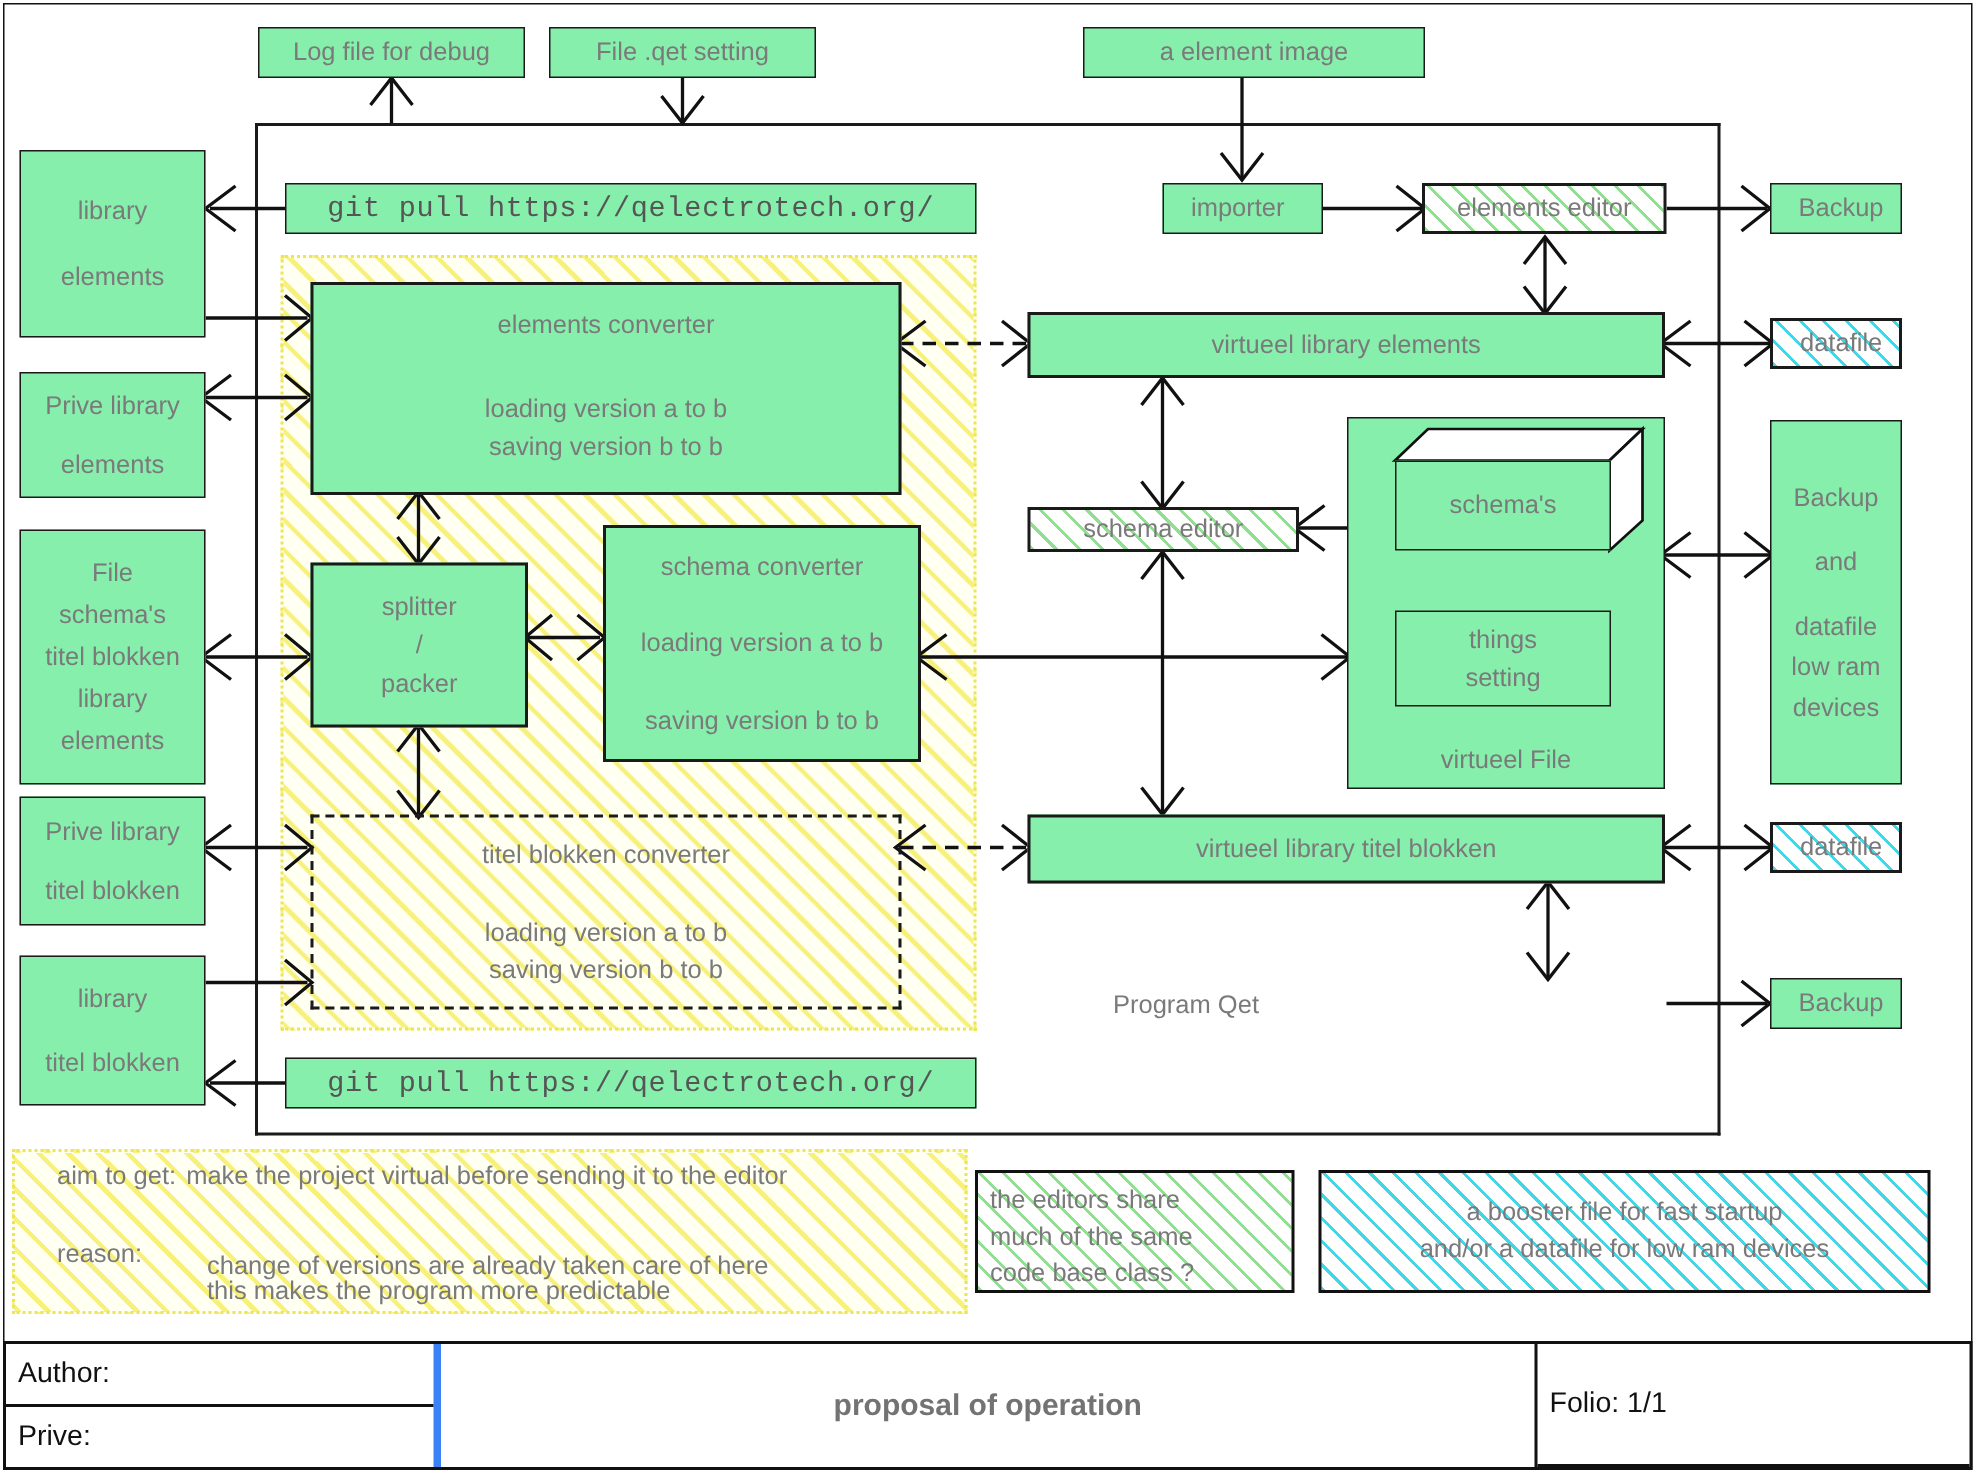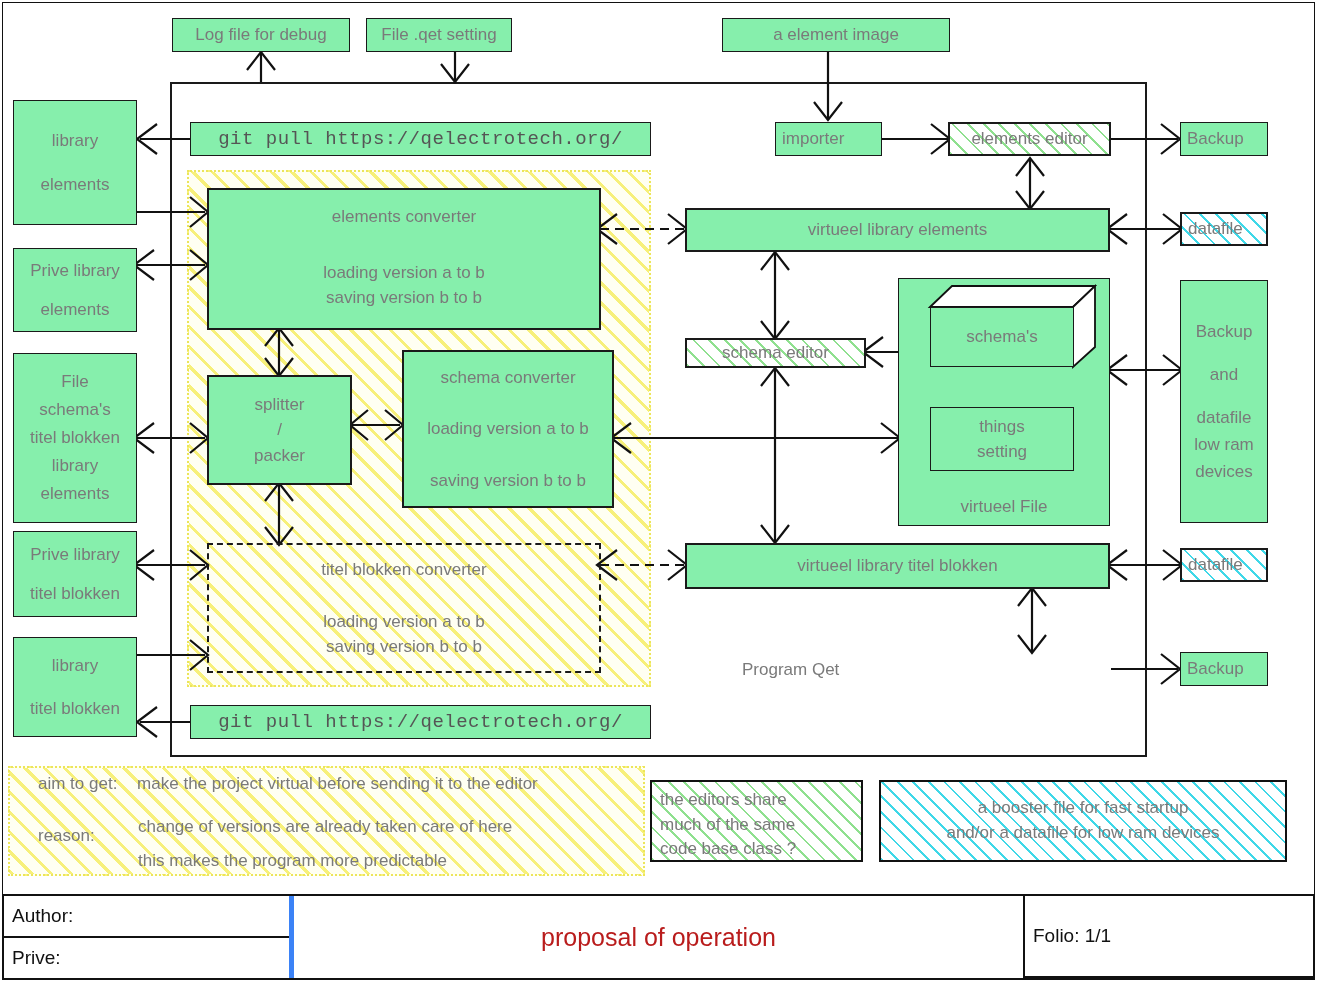--- a/index.html
+++ b/index.html
@@ -5,21 +5,21 @@
   html,body{margin:0;padding:0;background:#fff;}
   body{font-family:"Liberation Sans",sans-serif;}
   #page{position:relative;width:1319px;height:984px;background:#fff;overflow:hidden;}
 
   
   .box{position:absolute;border:2px solid #1a1a1a;background:#86efac;box-sizing:border-box;
        color:#7a7a7a;font-size:17px;display:flex;align-items:center;justify-content:center;
        text-align:center;line-height:1.5;}
   .box.thin{border-width:1.6px;}
   .box.dashed{border-style:dashed;background:transparent;}
-  .left{justify-content:flex-start;padding-left:6px;text-align:left;}
+  .left{justify-content:flex-start;padding-left:18px;text-align:left;}
   .mono{font-family:"Liberation Mono",monospace;font-size:19px;color:#555;letter-spacing:.5px;}
 
   
   .hatch-green{
     background-image:repeating-linear-gradient(45deg,#8fe08f 0 2px,rgba(255,255,255,0) 2px 11px);
     background-color:#fff;
   }
   .hatch-cyan{
     background-image:repeating-linear-gradient(45deg,#3fd8e8 0 2px,rgba(255,255,255,0) 2px 11px);
     background-color:#fff;
@@ -38,21 +38,21 @@
   svg.wires{position:absolute;left:0;top:0;width:1319px;height:984px;overflow:visible;}
   svg.wires line,svg.wires path,svg.wires polyline{stroke:#111;stroke-width:2.2;fill:none;}
   svg.wires .dash{stroke-dasharray:9 6;}
   svg.wires .ah{stroke:#111;stroke-width:2.2;fill:none;}
 
   
   #titleblock{position:absolute;left:2px;top:894px;width:1313px;height:86px;border:2px solid #111;box-sizing:border-box;display:flex;}
   #tb-left{width:290px;border-right:5px solid #3b82f6;box-sizing:border-box;display:flex;flex-direction:column;}
   #tb-left > div{flex:1;display:flex;align-items:center;padding-left:8px;font-size:19px;color:#111;}
   #tb-left > div:first-child{border-bottom:2px solid #111;}
-  #tb-mid{flex:1;display:flex;align-items:center;justify-content:center;font-size:25px;color:#b91c1c;}
+  #tb-mid{flex:1;display:flex;align-items:center;justify-content:center;font-size:20px;color:#737373;font-weight:bold;}
   #tb-right{width:290px;border-left:2px solid #111;box-sizing:border-box;display:flex;flex-direction:column;}
   #tb-right > div{flex:1;display:flex;align-items:center;padding-left:8px;font-size:19px;color:#111;}
   #tb-right > div:first-child{border-bottom:2px solid #111;}
 
   .legend{position:absolute;box-sizing:border-box;color:#7a7a7a;font-size:17px;line-height:1.45;}
   .legend.ydot{border:2px dotted #ece55a;}
   .legend.solid{border:2px solid #111;}
 
   .outerframe{position:absolute;left:2px;top:2px;width:1313px;height:978px;border:1.6px solid #111;box-sizing:border-box;pointer-events:none;}
 
@@ -173,21 +173,21 @@
     <polyline class="ah" points="1018,606 1032,588 1046,606"></polyline>
     <polyline class="ah" points="1018,635 1032,653 1046,635"></polyline>
 
     <line x1="1111" y1="669" x2="1178" y2="669"></line>
     <polyline class="ah" points="1161,654 1180,669 1161,684"></polyline>
   </svg>
 
   <div class="box thin" style="left:172px;top:18px;width:178px;height:34px;">
     <span>Log file for debug</span>
   </div>
-  <div class="box thin" style="left:366px;top:18px;width:146px;height:34px;">
+  <div class="box thin" style="left:366px;top:18px;width:178px;height:34px;">
     <span>File  .qet setting</span>
   </div>
   <div class="box thin" style="left:722px;top:18px;width:228px;height:34px;">
     <span>a element image</span>
   </div>
 
   <div class="box thin mono" style="left:190px;top:122px;width:461px;height:34px;">
     <span>git pull https://qelectrotech.org/</span>
   </div>
   <div class="box thin mono" style="left:190px;top:705px;width:461px;height:34px;">
@@ -313,27 +313,27 @@
   <div class="box hatch-cyan left" style="left:1180px;top:548px;width:88px;height:34px;">
     <span>datafile</span>
   </div>
 
   <div class="box thin left" style="left:1180px;top:652px;width:88px;height:34px;">
     <span>Backup</span>
   </div>
 
   <div class="legend ydot hatch-yellow" style="left:8px;top:766px;width:637px;height:110px;">
     <div style="position:absolute;left:28px;top:4px;" class="nowrap">
-      <span style="margin-right: 15px;">aim to get:</span>
+      <span style="margin-right: 2px;">aim to get:</span>
       <span>make the project virtual before sending it to the editor</span>
     </div>
     <div style="position:absolute;left:28px;top:56px;" class="nowrap">
       <span>reason:</span>
     </div>
-    <div style="position:absolute;left:128px;top:47px;" class="nowrap">change of versions are already taken care of here</div>
+    <div style="position:absolute;left:128px;top:64px;" class="nowrap">change of versions are already taken care of here</div>
     <div style="position:absolute;left:128px;top:81px;" class="nowrap">this makes the program more predictable</div>
   </div>
 
   <div class="legend solid hatch-green" style="left:650px;top:780px;width:213px;height:82px;padding:6px 8px;">
     <div>the editors share</div>
     <div>much of the same</div>
     <div>code  base class ?</div>
   </div>
 
   <div class="legend solid hatch-cyan" style="left:879px;top:780px;width:408px;height:82px;display:flex;flex-direction:column;align-items:center;justify-content:center;">

